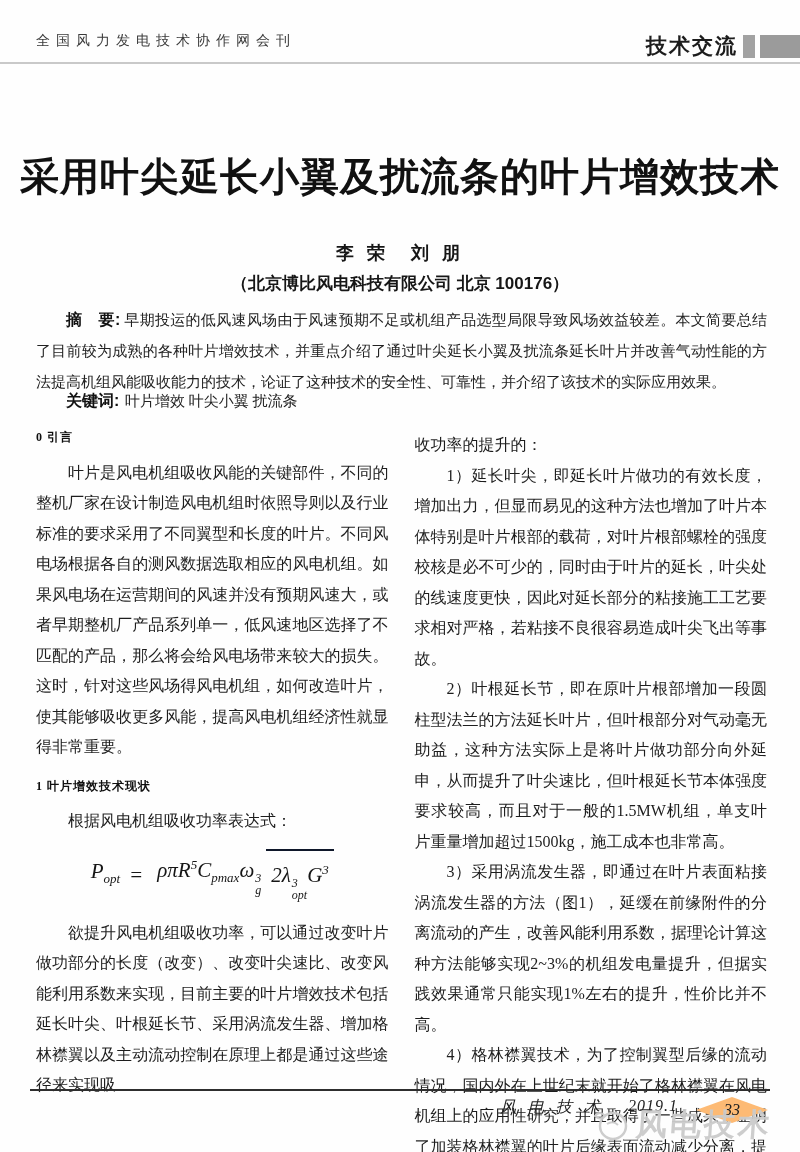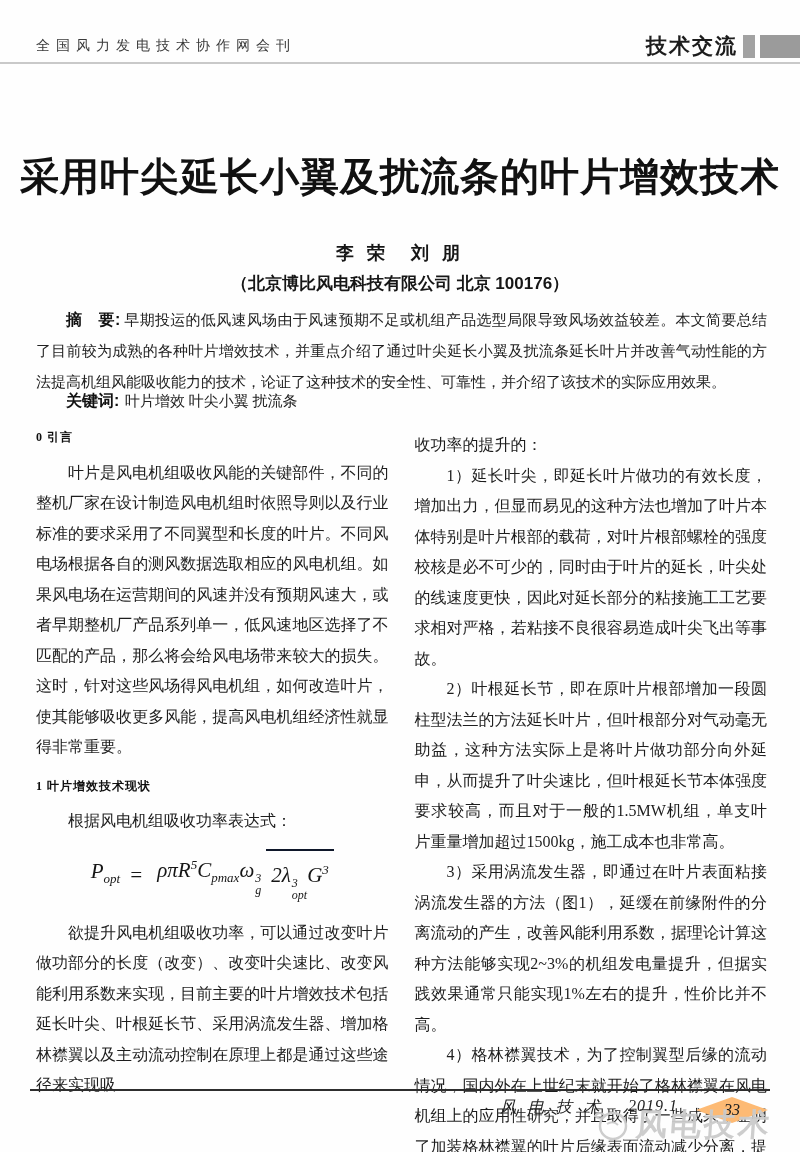--- a/index.html
+++ b/index.html
@@ -10,21 +10,21 @@
     margin: 0 auto;
     background: #fefefe;
     color: #1d1d1d;
     font-family: "Liberation Serif", serif;
     overflow: hidden;
   }
 
   
   .header {
     position: absolute; top: 32px; left: 36px; right: 0;
-    display: flex; justify-content: space-between; align-items: center;
+    display: flex; justify-content: space-between; 
   }
   .journal-line {
     font-size: 14px; letter-spacing: 6px; color: #3a3a3a;
     font-family: "Liberation Serif", serif;
   }
   .header-right { display: flex; align-items: center; gap: 5px; }
   .section-tag {
     font-family: "Liberation Sans", sans-serif;
     font-weight: bold; font-size: 21px; color: #1c1c1c; letter-spacing: 2px;
   }

